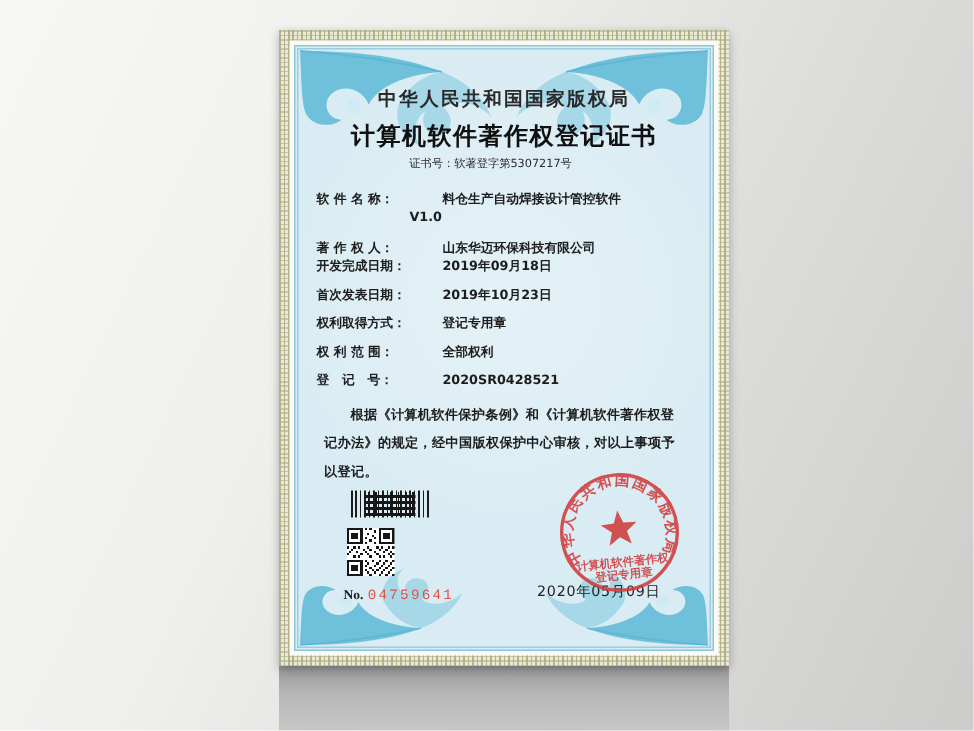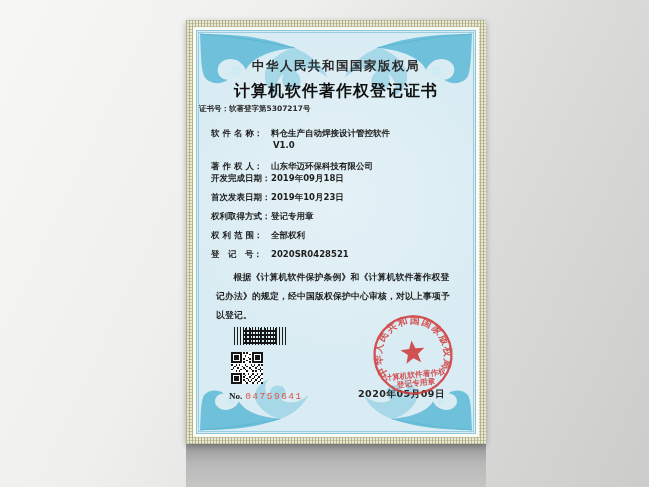--- a/index.html
+++ b/index.html
@@ -24,24 +24,24 @@
   .blue{
     position:absolute;inset:3px;background:#d9ecf3;
     background-image:radial-gradient(circle at 50% 42%, rgba(255,255,255,.30), rgba(255,255,255,0) 62%);
     border:1px solid #8cc7db;box-sizing:border-box;
   }
   .blue::before{content:"";position:absolute;inset:1px;border:1px solid #9acddf;pointer-events:none;}
   .flourishes{position:absolute;inset:0;width:100%;height:100%;}
   .content{position:absolute;inset:2px;color:#222;}
   .authority{margin-top:25px;text-align:center;font-size:12.5px;font-weight:bold;letter-spacing:1.5px;color:#2a2a2a;line-height:16px;}
   .title{margin-top:7px;text-align:center;font-size:16px;font-weight:bold;letter-spacing:1px;color:#101010;line-height:20px;}
-  .certno{margin-top:3px;text-align:left;padding-right:18px;font-size:7.5px;color:#2b2b2b;line-height:10px;font-weight:bold;}
+  .certno{margin-top:3px;text-align:center;padding-right:18px;font-size:7.5px;color:#2b2b2b;line-height:10px;font-weight:normal;}
   .fields{margin:13px 10px 0 12px;font-size:8.5px;font-weight:bold;color:#1d1d1d;}
   .frow{line-height:12px;white-space:nowrap;}
-  .frow .flabel{display:inline-block;width:60px;white-space:pre;vertical-align:top;}
+  .frow .flabel{display:inline-block;width:84px;white-space:pre;vertical-align:top;}
   .frow .fvalue{display:inline-block;vertical-align:top;}
   .fver{line-height:12px;padding-left:62px;}
   .mt9{margin-top:9px;} .mt20{} .mt7{margin-top:7px;}
   .statement{
     margin:8px 17px 0 17px;font-size:8.8px;font-weight:bold;color:#1d1d1d;
     line-height:19px;text-indent:2em;letter-spacing:.2px;
   }
   .barcode{
     position:absolute;left:37px;top:296px;width:52px;height:18px;
     background:repeating-linear-gradient(90deg,#1c1c1c 0 1px,rgba(0,0,0,0) 1px 3px,#1c1c1c 3px 4px,rgba(0,0,0,0) 4px 6px);
@@ -49,21 +49,21 @@
   .barcode::after{
     content:"";position:absolute;left:9px;right:9px;top:1px;bottom:1px;
     background-image:
       repeating-linear-gradient(0deg,#161616 0 2px,transparent 2px 4px),
       repeating-linear-gradient(90deg,transparent 0 2px,#161616 2px 3px,transparent 3px 5px);
   }
   .qr{position:absolute;left:34px;top:321px;width:32px;height:32px;}
   .serial{position:absolute;left:32px;top:359px;font-size:9px;line-height:12px;white-space:nowrap;}
   .serial-label{font-family:"Liberation Serif","DejaVu Serif",serif;font-weight:bold;color:#1b1b1b;}
   .serial-num{font-family:"Liberation Mono","DejaVu Sans Mono",monospace;color:#e0524a;letter-spacing:1.5px;font-size:9.5px;}
-  .issue-date{position:absolute;left:161px;top:357px;font-size:9.5px;font-weight:bold;color:#232323;letter-spacing:.5px;z-index:1;}
+  .issue-date{position:absolute;left:161px;top:357px;font-size:9.5px;font-weight:normal;color:#232323;letter-spacing:.5px;z-index:1;}
   .seal{position:absolute;left:174px;top:282px;width:84px;height:84px;opacity:.88;transform:rotate(-6deg);z-index:2;}
 </style>
 </head>
 <body>
 
 <div class="page">
   <div class="shadow-band"></div>
 
   <div class="certificate">
     <div class="paper">

